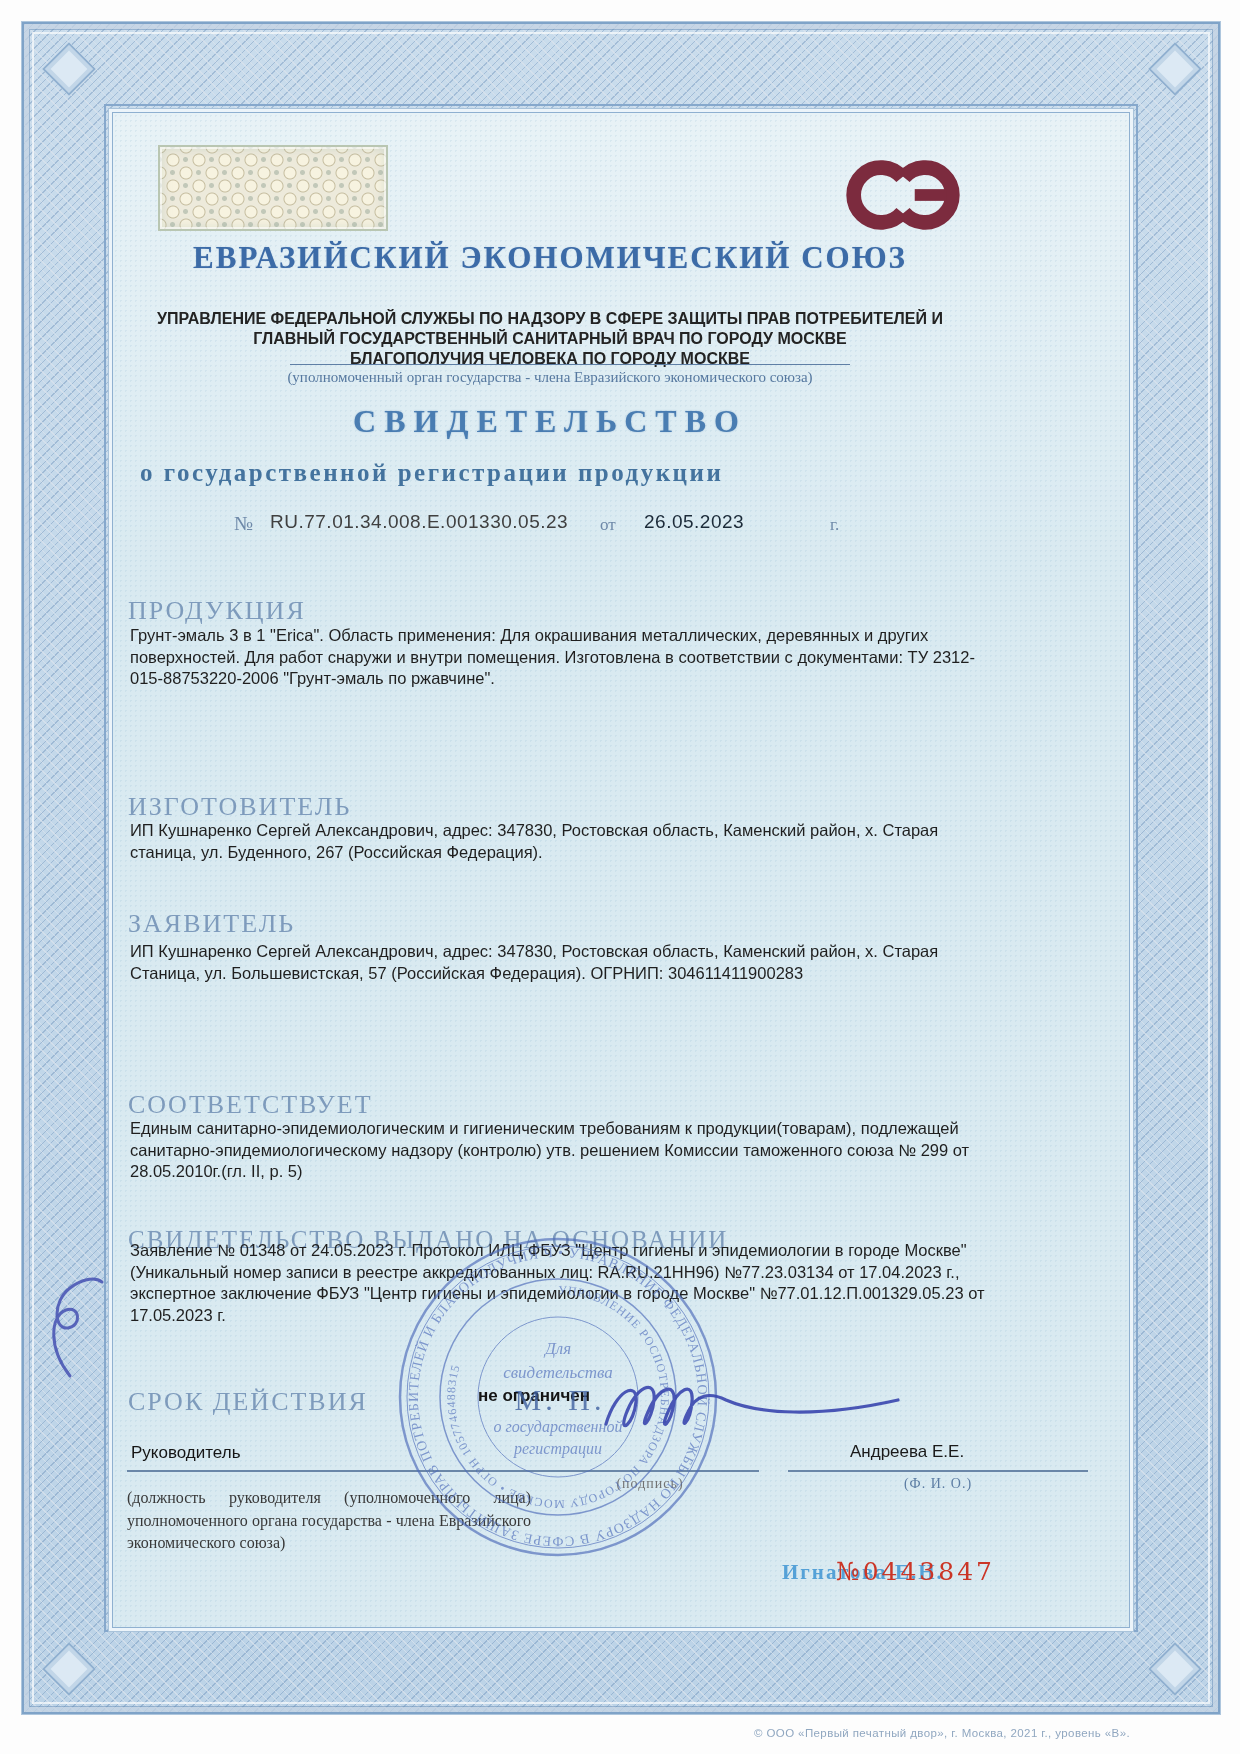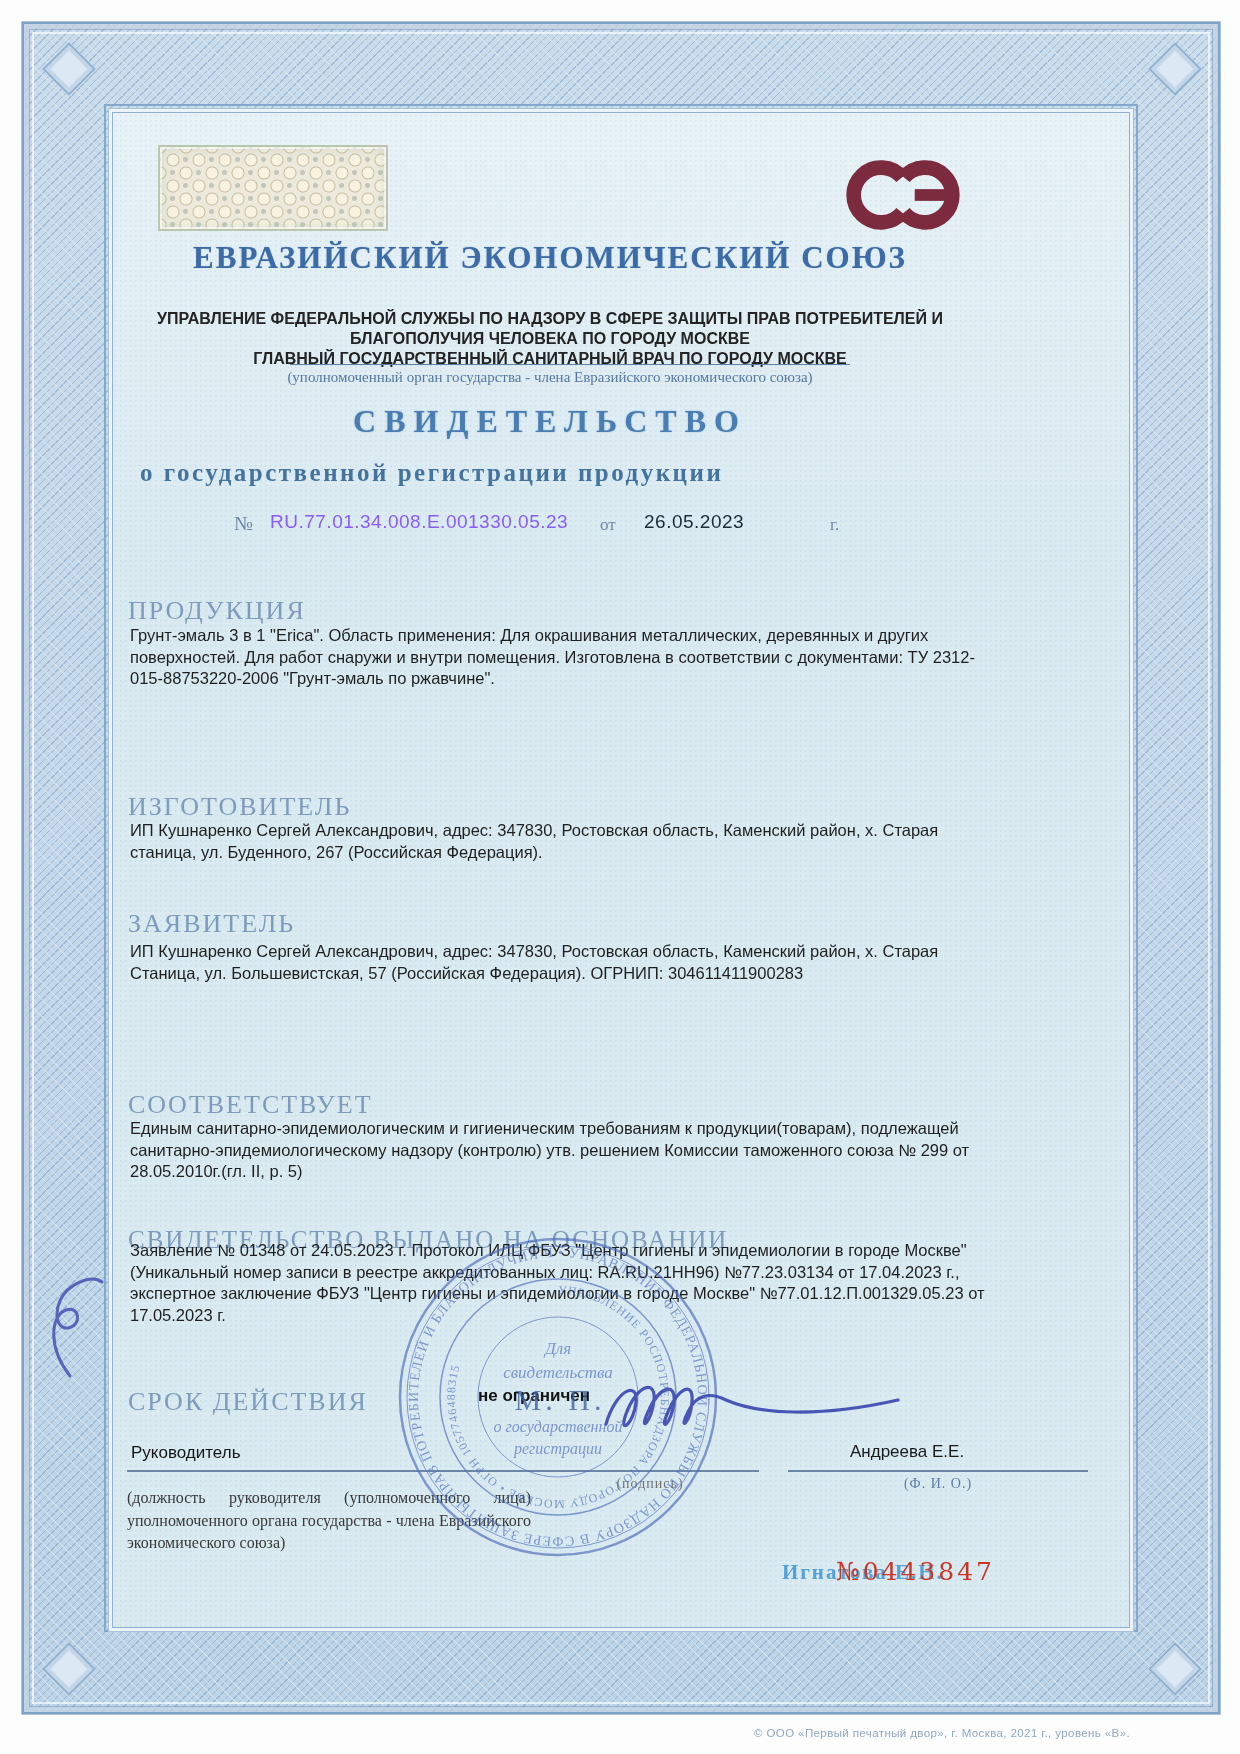--- a/index.html
+++ b/index.html
@@ -60,21 +60,21 @@
     font-family:"Liberation Serif",serif;font-weight:bold;font-size:32px;color:#4a7db2;letter-spacing:8px;
     text-shadow:0 0 2px rgba(74,125,178,.4);}
   .doc-subtitle{position:absolute;left:140px;top:459px;width:820px;
     font-family:"Liberation Serif",serif;font-weight:bold;font-size:25px;color:#44739e;letter-spacing:2.5px;}
 
   
   .num-label{position:absolute;font-family:"Liberation Serif",serif;color:#6d88a8;}
   .num-no{left:234px;top:512px;font-size:20px;}
   .num-ot{left:600px;top:515px;font-size:17px;}
   .num-g{left:830px;top:515px;font-size:17px;}
-  .num-value{position:absolute;left:270px;top:511px;font-size:19px;color:#8b5cf6;letter-spacing:.5px;}
+  .num-value{position:absolute;left:270px;top:511px;font-size:19px;color:#404040;letter-spacing:.5px;}
   .num-date{position:absolute;left:644px;top:511px;font-size:19px;color:#1c2b39;letter-spacing:.5px;}
 
   
   .sec-heading{position:absolute;left:128px;font-family:"Liberation Serif",serif;
     font-size:26px;color:#7e9bbc;letter-spacing:2px;}
   .sec-body{position:absolute;left:130px;width:862px;font-size:16.5px;line-height:21.5px;color:#1f1f1f;}
   .h-sec0{top:596px;} .b-sec0{top:625px;}
   .h-sec1{top:792px;} .b-sec1{top:820px;}
   .h-sec2{top:909px;} .b-sec2{top:941px;}
   .h-sec3{top:1090px;} .b-sec3{top:1118px;}
@@ -121,22 +121,22 @@
 
 <svg class="eaeu-logo" viewBox="0 0 120 92">
   <path d="M59,28 A28,28 0 1 0 59,64" fill="none" stroke="#7c2b3e" stroke-width="15"></path>
   <path d="M61,28 A28,28 0 1 1 61,64" fill="none" stroke="#7c2b3e" stroke-width="15"></path>
   <rect x="72" y="40" width="32" height="12" fill="#7c2b3e"></rect>
 </svg>
 
 <div class="union-name">ЕВРАЗИЙСКИЙ ЭКОНОМИЧЕСКИЙ СОЮЗ</div>
 <div class="authority">
   <div>УПРАВЛЕНИЕ ФЕДЕРАЛЬНОЙ СЛУЖБЫ ПО НАДЗОРУ В СФЕРЕ ЗАЩИТЫ ПРАВ ПОТРЕБИТЕЛЕЙ И</div>
+  <div>ГЛАВНЫЙ ГОСУДАРСТВЕННЫЙ САНИТАРНЫЙ ВРАЧ ПО ГОРОДУ МОСКВЕ</div>
   <div>БЛАГОПОЛУЧИЯ ЧЕЛОВЕКА ПО ГОРОДУ МОСКВЕ</div>
-  <div>ГЛАВНЫЙ ГОСУДАРСТВЕННЫЙ САНИТАРНЫЙ ВРАЧ ПО ГОРОДУ МОСКВЕ</div>
 </div>
 <div class="header-rule"></div>
 <div class="authority-caption">(уполномоченный орган государства - члена Евразийского экономического союза)</div>
 
 <div class="doc-title">СВИДЕТЕЛЬСТВО</div>
 <div class="doc-subtitle">о государственной регистрации продукции</div>
 
 <span class="num-label num-no">№</span>
 <span class="num-value">RU.77.01.34.008.E.001330.05.23</span>
 <span class="num-label num-ot">от</span>

